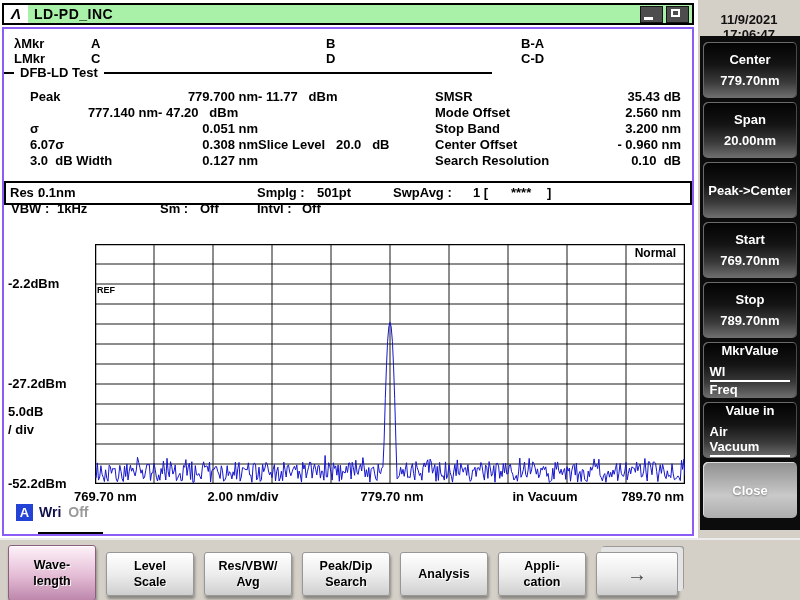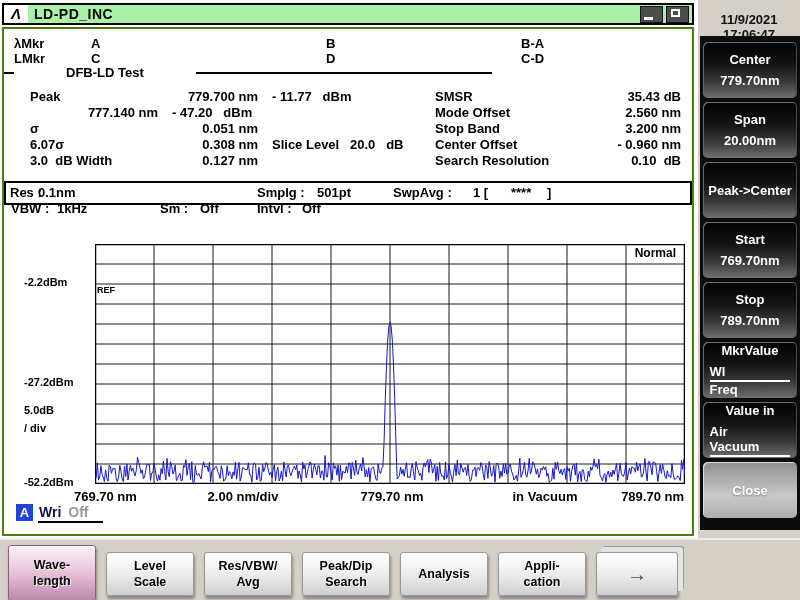--- a/index.html
+++ b/index.html
@@ -21,55 +21,55 @@
   .logo{width:24px;height:100%;background:#fff;color:#000;text-align:center;
         font-size:15px;line-height:18px;font-style:italic;}
   .title{font-size:14px;margin-left:6px;letter-spacing:.5px;}
   .winbtns{margin-left:auto;display:flex;gap:3px;margin-right:3px;}
   .winbtn{width:21px;height:15px;background:#4d4d4d;border:1px solid #161616;position:relative;cursor:pointer;}
   .min-glyph{position:absolute;left:3px;bottom:2px;width:9px;height:3px;background:#fff;}
   .max-glyph{position:absolute;left:4px;top:2px;width:9px;height:8px;border:2px solid #fff;box-sizing:border-box;}
 
   .content{
     position:absolute;left:2px;top:27px;width:692px;height:509px;box-sizing:border-box;
-    background:#fff;border:2px solid #4d7c0f;font-size:13px;
-  }
-
-  
-  .legend{position:absolute;left:0;top:36px;width:488px;display:flex;align-items:center;gap:46px;}
+    background:#fff;border:2px solid #8b5cf6;font-size:13px;
+  }
+
+  
+  .legend{position:absolute;left:0;top:36px;width:488px;display:flex;align-items:center;}
   .legend .bar-l{width:10px;height:2px;background:#000;}
   .legend .bar-r{flex:1;height:2px;background:#000;}
   .legend .txt{padding:0 6px;font-size:13px;}
 
   
   .meas-left{position:absolute;left:26px;top:60px;width:402px;}
   .meas-left .mrow{display:grid;grid-template-columns:128px 100px 1fr;height:16px;}
   .meas-left .mval{text-align:right;}
-  .meas-left .mextra{padding-left:14px;}
+  .meas-left .mextra{}
   .meas-right{position:absolute;left:431px;top:60px;width:246px;}
   .meas-right .mrow{display:grid;grid-template-columns:150px 1fr;height:16px;}
   .meas-right .mval{text-align:right;}
 
   
   .res-panel{position:absolute;left:0;top:152px;width:688px;height:24px;box-sizing:border-box;
              border:2px solid #000;}
 
   
   .plot{position:absolute;left:91px;top:215px;width:590px;height:240px;}
   .plot svg{display:block;}
   .normal-label{position:absolute;top:2px;right:6px;background:#fff;padding:0 3px;font-size:12px;}
   .ref-label{position:absolute;left:2px;top:41px;font-size:9px;background:#fff;line-height:10px;}
 
   .xlab{position:absolute;top:460px;font-size:13px;}
-  .ylab{position:absolute;left:20px;font-size:11px;}
+  .ylab{position:absolute;left:4px;font-size:13px;}
 
   
   .trace-status{position:absolute;left:12px;top:475px;display:flex;align-items:flex-start;gap:5px;font-size:14px;}
   .slot-box{width:17px;height:17px;background:#2342d6;color:#fff;text-align:center;line-height:17px;font-size:13px;}
-  .wri-off{border-bottom:2px solid #000;padding:0 14px 1px 1px;display:flex;gap:7px;}
+  .wri-off{border-bottom:2px solid #000;padding:0 14px 12px 1px;display:flex;gap:7px;}
   .wri{color:#10104a;}
   .off{color:#9a9a9a;}
 
   
   .datetime{position:absolute;left:698px;top:0;width:102px;height:36px;box-sizing:border-box;
             text-align:center;font-size:13px;padding-top:12px;color:#111;line-height:15px;}
   .sidebar-panel{position:absolute;left:700px;top:36px;width:100px;height:494px;background:#0c0c0c;
                  box-sizing:border-box;padding-top:6px;}
   .skey{
     height:56px;margin:0 3px 4px 3px;border-radius:5px;color:#fff;font-size:13px;cursor:pointer;

